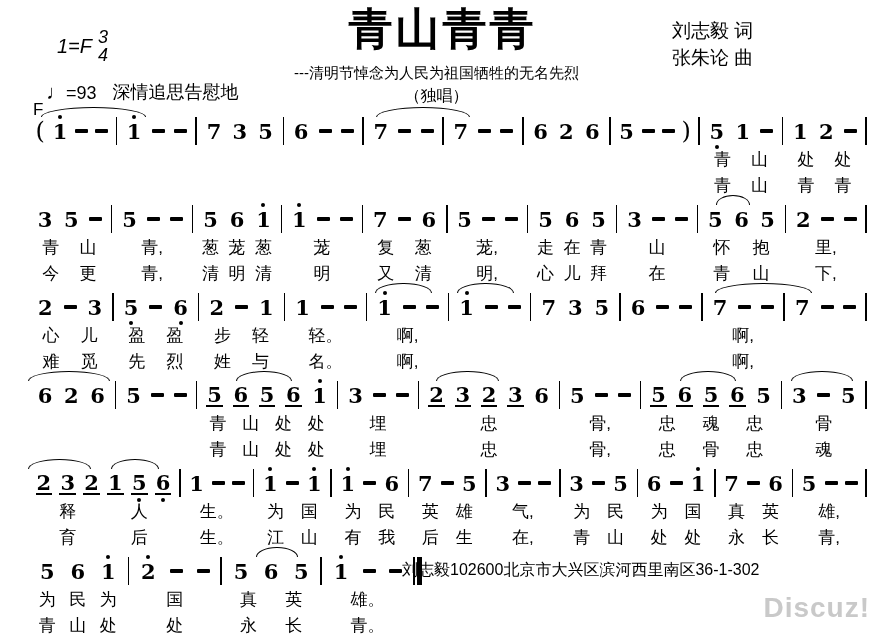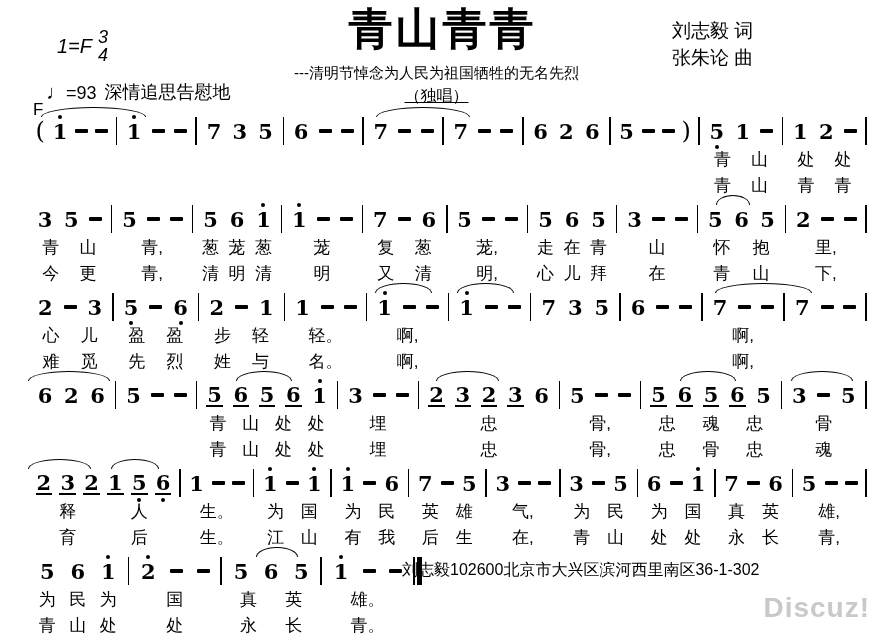--- a/index.html
+++ b/index.html
@@ -6,27 +6,27 @@
   body{
     width:873px;height:634px;position:relative;overflow:hidden;
     background:#ffffff;color:#000;
     font-family:"Liberation Sans",sans-serif;
   }
   
   .keytime{position:absolute;left:57px;top:28px;font-size:20px;display:flex;align-items:center;gap:6px;
     font-family:"Liberation Sans",sans-serif;font-style:italic;}
   .frac{display:inline-flex;flex-direction:column;line-height:1;font-size:18px;text-align:center;}
   .frac span{display:block;}
-  .tempoline{position:absolute;left:46px;top:80px;font-size:18px;display:flex;align-items:flex-end;gap:8px;}
+  .tempoline{position:absolute;left:46px;top:80px;font-size:18px;display:flex;align-items:flex-end;gap:16px;}
   .tempo-note{font-size:20px;font-weight:bold;}
   .chord{position:absolute;left:33px;top:100px;font-size:17px;font-family:"Liberation Sans",sans-serif;}
   .title{position:absolute;left:0;right:0;top:0px;text-align:center;
     font-family:"DejaVu Serif","Liberation Serif",serif;font-weight:bold;font-size:44px;letter-spacing:3px;margin-left:12px;}
   .subtitle{position:absolute;left:0;right:0;top:64px;text-align:center;font-size:15px;}
-  .solo{position:absolute;left:0;right:0;top:86px;text-align:center;font-size:16px;text-decoration:underline;}
+  .solo{position:absolute;left:0;right:0;top:86px;text-align:center;font-size:16px;}
   .credits{position:absolute;left:672px;top:17px;font-size:19px;line-height:27px;}
   
   #score{position:absolute;left:28px;top:116px;width:839px;}
   .system{display:flex;align-items:flex-start;margin-bottom:6px;}
   .measure{display:flex;flex-direction:column;min-width:0;}
   .notes{height:30px;display:flex;align-items:center;justify-content:space-around;position:relative;
     font-family:"DejaVu Serif","Liberation Serif",serif;font-weight:bold;font-size:21px;padding:0 4px;}
   .note{position:relative;line-height:1;padding:0 1px;}
   .note.ul{border-bottom:2.5px solid #000;}
   .dot-a{position:absolute;top:-6px;left:50%;transform:translateX(-50%);width:4px;height:4px;background:#000;border-radius:50%;}

